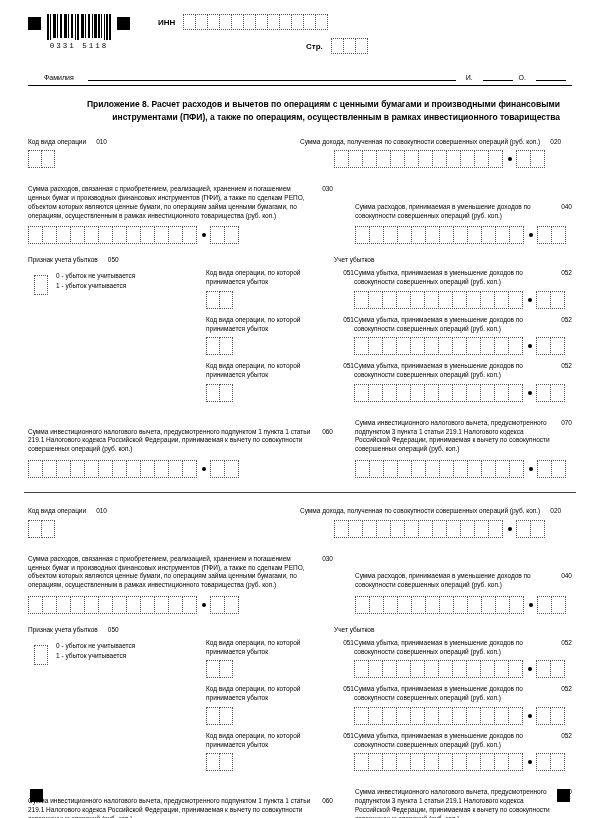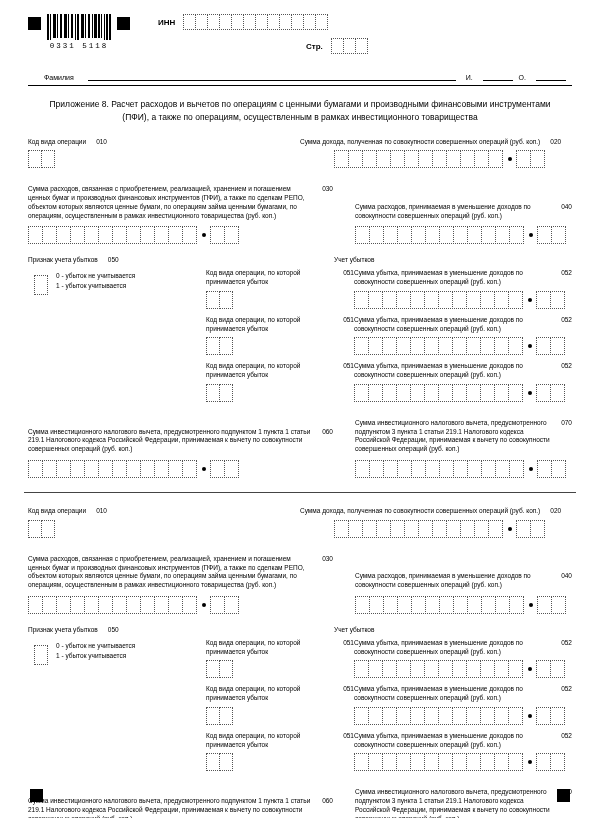--- a/index.html
+++ b/index.html
@@ -33,21 +33,21 @@
   .money .dot { width:4px; height:4px; background:#000; border-radius:50%; margin:0 4px 0 6px; flex:0 0 auto; }
 
   
   .name-row { display:flex; align-items:flex-end; margin-top:18px; padding-left:16px; font-size:7px; }
   .name-row .nl { margin-right:4px; }
   .line { flex:1; border-bottom:1px solid #000; height:9px; margin:0 10px; }
   .sline { width:30px; border-bottom:1px solid #000; height:9px; margin:0 6px; }
   .top-divider { border-top:1.5px solid #000; margin-top:4px; }
 
   
-  .title { font-size:8.5px; font-weight:normal; text-align:center; line-height:1.5; max-width:520px; margin:12px auto 0; }
+  .title { font-size:8.5px; font-weight:bold; text-align:right; line-height:1.5; max-width:520px; margin:12px auto 0; }
 
   
   .lblrow { display:flex; gap:10px; line-height:1.35; }
   .lblrow .code { white-space:nowrap; }
   .r1 { display:flex; margin-top:14px; }
   .r1 .col-l { width:272px; flex:0 0 auto; }
   .r1 .col-r { flex:1; }
   .r1 .col-r .money { margin-left:34px; }
   .r2, .r4 { display:flex; align-items:flex-end; margin-top:16px; }
   .r2 .col-l, .r4 .col-l { width:305px; flex:0 0 auto; }

